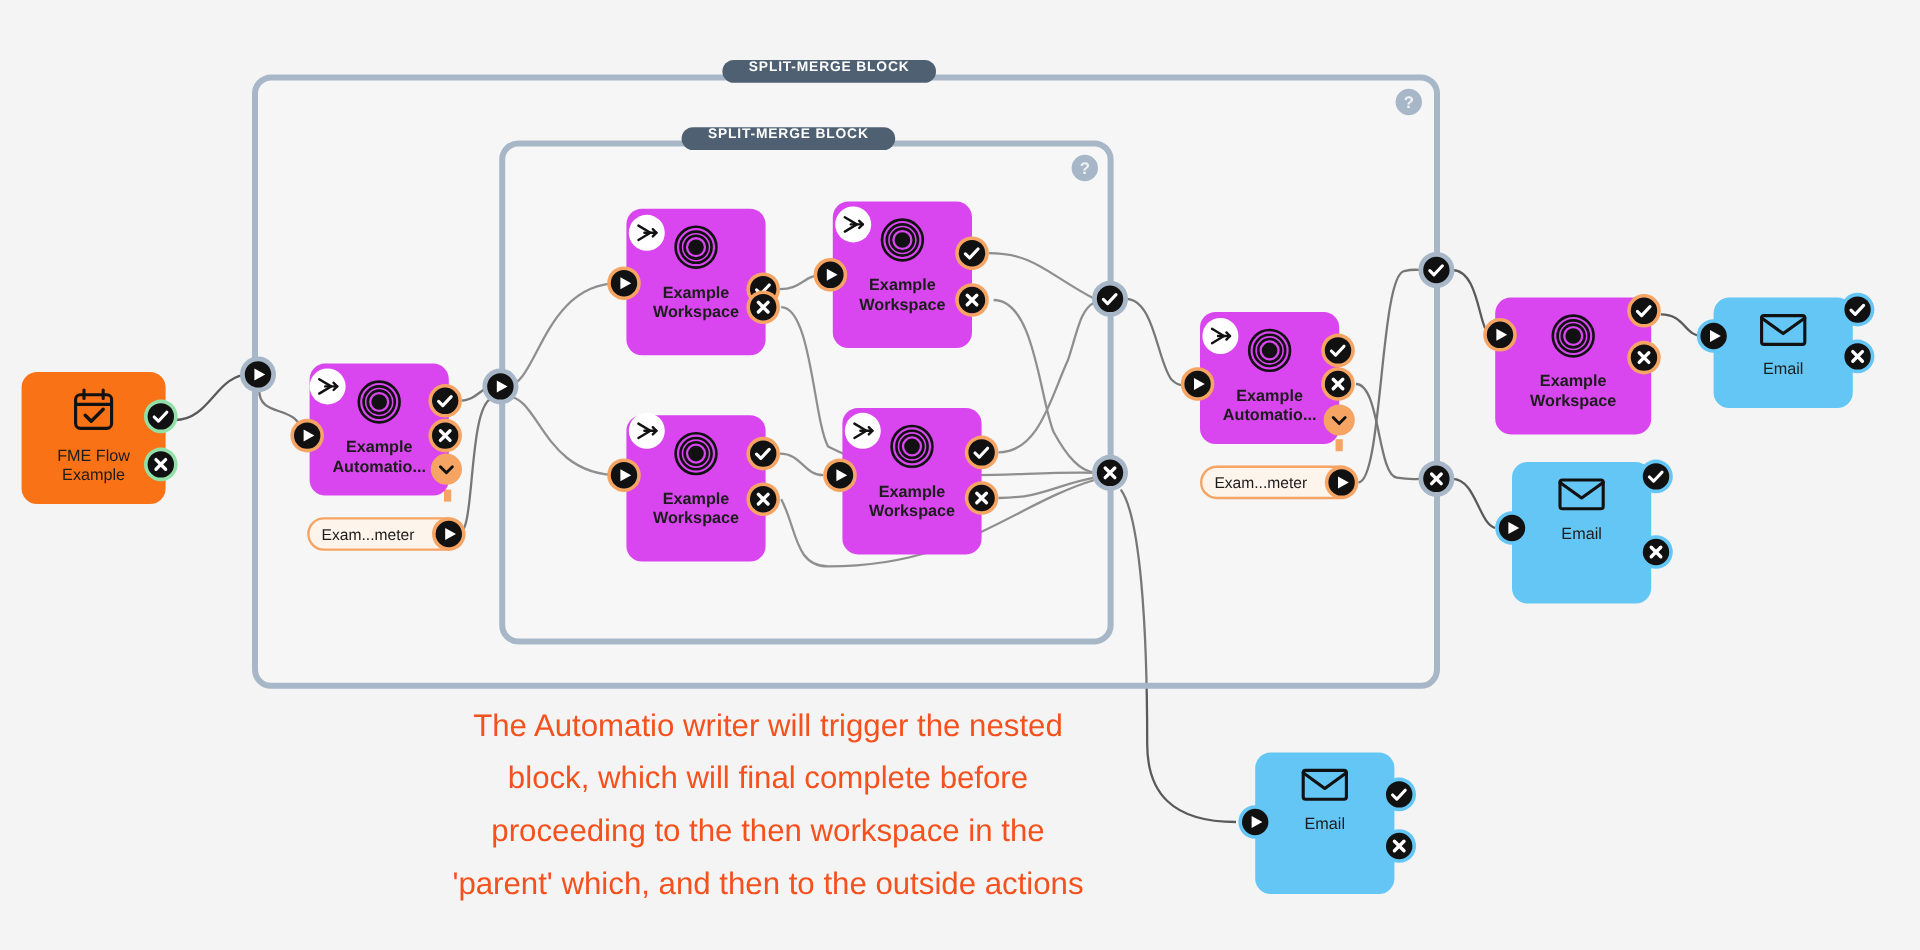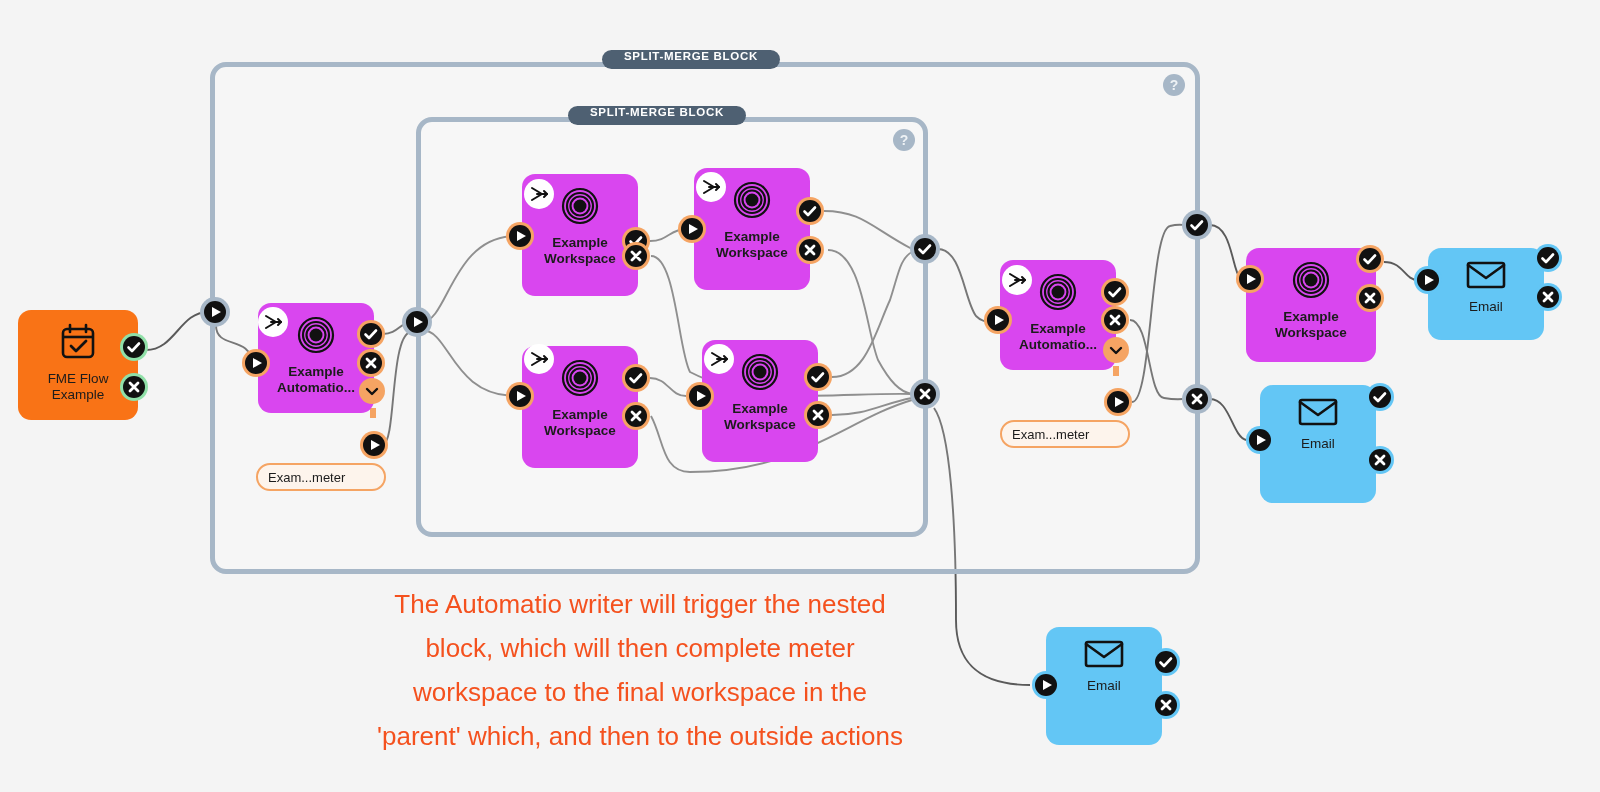--- a/index.html
+++ b/index.html
@@ -87,21 +87,20 @@
     height:28px;
     background:#fdf4ec;
     border:2px solid #f5a463;
     border-radius:14px;
     display:flex;align-items:center;
     padding:0 30px 0 10px;
     font-size:13px;color:#1c1c1c;
     box-sizing:border-box;
     z-index:4;
     white-space:nowrap;
-    margin-top:32px;
   }
   .param-stub{position:absolute;width:6px;height:10px;background:#f5a463;z-index:3;}
 
   
   .junction{
     position:absolute;width:30px;height:30px;border-radius:50%;
     background:#a7b7c7;display:flex;align-items:center;justify-content:center;
     z-index:7;
   }
 
@@ -619,18 +618,18 @@
   </div>
   <div class="port halo-blue" style="left:1152px;top:691px;">
     <svg width="24" height="24" viewBox="0 0 24 24">
         <circle cx="12" cy="12" r="11" fill="#111"></circle>
         <path d="M8,8 L16,16 M16,8 L8,16" stroke="#fff" stroke-width="2.8" stroke-linecap="round"></path>
       </svg>
   </div>
 
   <div class="annotation" style="left:330px;top:582px;width:620px;">
     <div>The Automatio writer will trigger the nested</div>
-    <div>block, which will then complete meter</div>
-    <div>workspace to the final workspace in the</div>
+    <div>block, which will final complete before</div>
+    <div>proceeding to the then workspace in the</div>
     <div>'parent' which, and then to the outside actions</div>
   </div>
 
 </div>
 
 </body></html>

